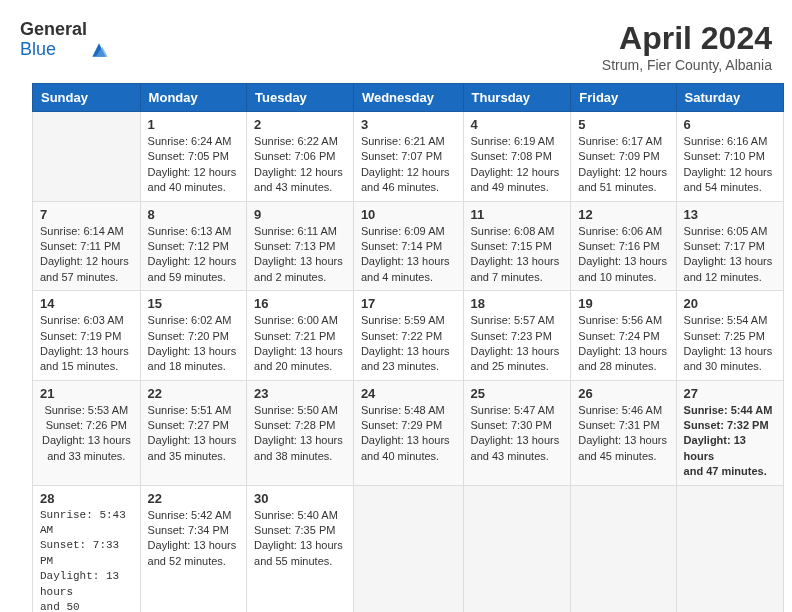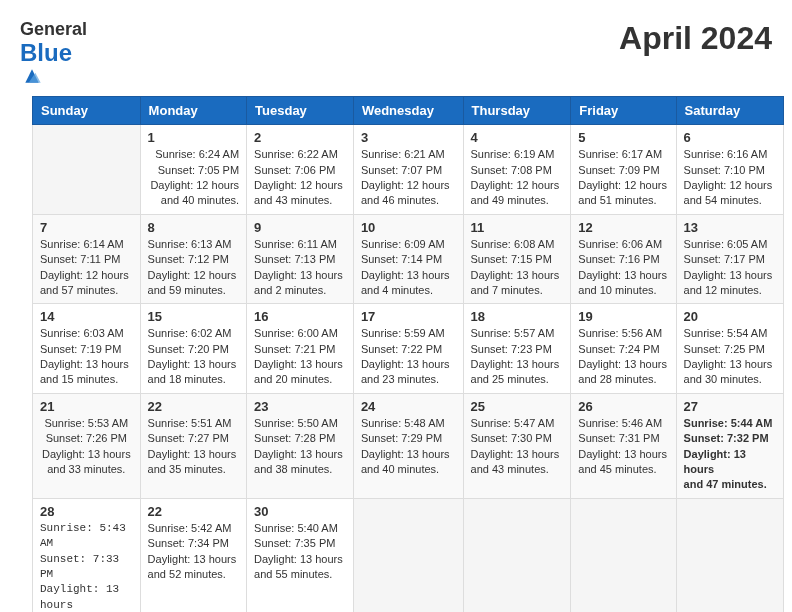--- a/index.html
+++ b/index.html
@@ -24,22 +24,22 @@
       display: flex;
       flex-direction: column;
       line-height: 1.1;
     }
     .logo-general {
       font-size: 18px;
       font-weight: bold;
       color: #333;
     }
     .logo-blue {
-      font-size: 24px;
-      font-weight: bold;
+      font-size: 18px;
+      font-weight: normal;
       color: #1a6bbf;
     }
     .logo-icon {
       width: 20px;
       height: 20px;
       margin-left: 2px;
     }
     .title-section {
       text-align: right;
     }
@@ -93,54 +93,55 @@
     }
     .empty-cell {
       background: #f5f5f5 !important;
     }
   </style>
 </head>
 <body>
 
 <div class="header">
   <div class="logo">
-    <div style="display:flex; align-items:flex-start;flex-direction:column;">
+    <div style="display:flex; align-items:flex-end;">
       <div class="logo-text">
         <span class="logo-general">General</span>
         <span class="logo-blue">Blue</span>
       </div>
       <svg class="logo-icon" viewBox="0 0 30 30" xmlns="http://www.w3.org/2000/svg">
         <polygon points="5,25 15,5 25,25" fill="#1a6bbf"></polygon>
         <polygon points="10,25 20,10 28,25" fill="#5ba3e0" opacity="0.7"></polygon>
       </svg>
     </div>
   </div>
   <div class="title-section">
     <div class="month-title">April 2024</div>
+    <div class="subtitle">Strum, Fier County, Albania</div>
   </div>
 </div>
 
 <table class="calendar">
   <thead>
     <tr>
       <th>Sunday</th>
       <th>Monday</th>
       <th>Tuesday</th>
       <th>Wednesday</th>
       <th>Thursday</th>
       <th>Friday</th>
       <th>Saturday</th>
     </tr>
   </thead>
   <tbody id="calendar-body">
   <tr>
         <td class="empty-cell"></td>
         <td>
           <span class="day-number">1</span>
-          <div class="day-info" style="white-space: pre-line; text-align: right;">Sunrise: 6:24 AM
+          <div class="day-info" style="white-space: pre-line;">Sunrise: 6:24 AM
 Sunset: 7:05 PM
 Daylight: 12 hours
 and 40 minutes.</div>
         </td>
         <td>
           <span class="day-number">2</span>
           <div class="day-info" style="white-space: pre-line;">Sunrise: 6:22 AM
 Sunset: 7:06 PM
 Daylight: 12 hours
 and 43 minutes.</div>

